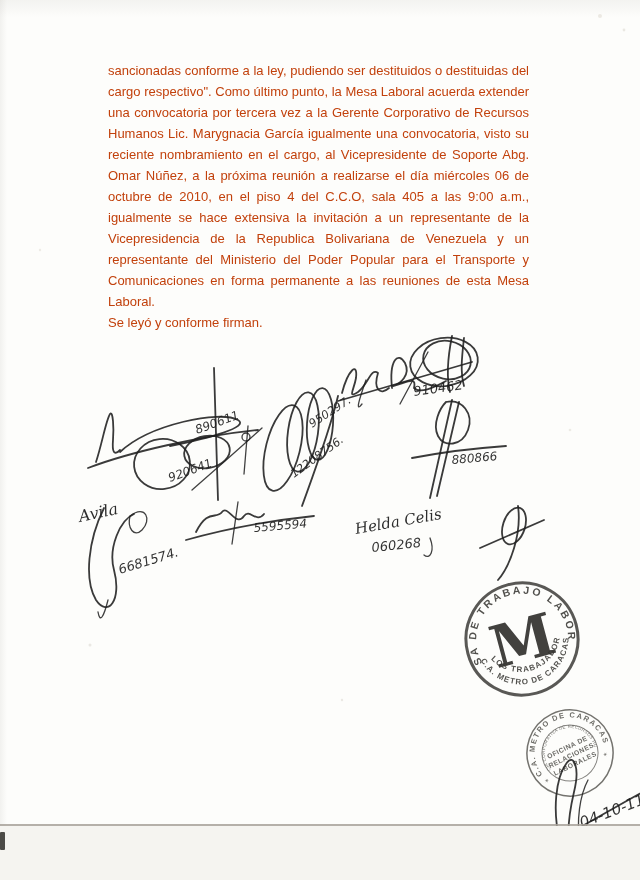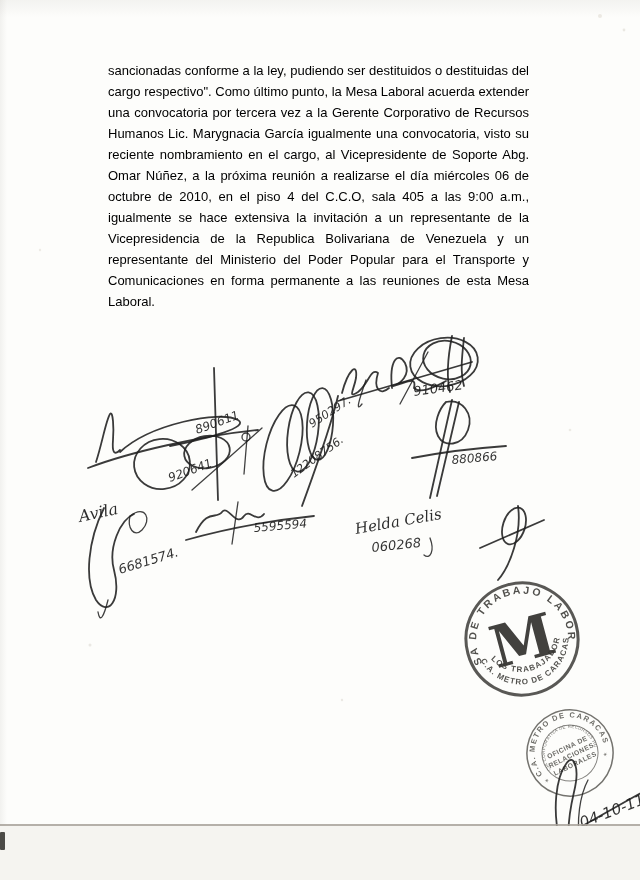--- a/index.html
+++ b/index.html
@@ -8,21 +8,21 @@
     background:#fdfdfb; overflow:hidden;
     font-family:"Liberation Sans", sans-serif;
   }
   .page::before{
     content:""; position:absolute; inset:0; pointer-events:none;
     background:linear-gradient(90deg, rgba(60,55,45,0.06), transparent 7px),
                linear-gradient(0deg, transparent 98%, rgba(60,55,45,0.05));
   }
   .textblock{
     position:absolute; left:108px; top:60px; width:421px;
-    color:#000000; font-size:13px; line-height:21px;
+    color:#c2410c; font-size:13px; line-height:21px;
   }
   .textblock p{ margin:0; }
   .just{ text-align:justify; }
   .overlay{ position:absolute; left:0; top:0; }
   
   .ink{ fill:none; stroke:#1f1f1f; stroke-width:1.8; stroke-linecap:round; stroke-linejoin:round; opacity:.88; }
   .ink-thin{ fill:none; stroke:#1f1f1f; stroke-width:1.3; stroke-linecap:round; opacity:.85; }
   .hand{ font-family:"DejaVu Sans", sans-serif; font-style:italic; fill:#1c1c1c; opacity:.9; }
   .hand-name{ font-family:"DejaVu Serif", serif; font-style:italic; fill:#161616; opacity:.9; }
   
@@ -42,20 +42,21 @@
   .scan-bottom{ position:absolute; left:0; top:826px; width:640px; height:54px; background:#f5f4f0; }
   .corner-mark{ position:absolute; left:0; top:832px; width:5px; height:18px; background:#4c4b47; border-radius:1px; }
 </style>
 </head>
 <body>
 
 <div class="page">
 
   <div class="textblock">
     <p class="just">sancionadas conforme a la ley, pudiendo ser destituidos o destituidas del cargo respectivo". Como último punto, la Mesa Laboral acuerda extender una convocatoria por tercera vez a la Gerente Corporativo de Recursos Humanos Lic. Marygnacia García igualmente una convocatoria, visto su reciente nombramiento en el cargo, al Vicepresidente de Soporte Abg. Omar Núñez, a la próxima reunión a realizarse el día miércoles 06 de octubre de 2010, en el piso 4 del C.C.O, sala 405 a las 9:00 a.m., igualmente se hace extensiva la invitación a un representante de la Vicepresidencia de la Republica Bolivariana de Venezuela y un representante del Ministerio del Poder Popular para el Transporte y Comunicaciones en forma permanente a las reuniones de esta Mesa Laboral.</p>
+    <p>Se leyó y conforme firman.</p>
   </div>
 
   <svg class="overlay" width="640" height="880" viewBox="0 0 640 880">
     <defs>
       <path id="arcA" d="M -44 14 A 46 46 0 1 1 44 14"></path>
       <path id="arcB" d="M -37 8 A 40 40 0 0 0 37 8"></path>
       <path id="arcC" d="M -45 12 A 47 47 0 0 0 45 12"></path>
       <path id="arcD" d="M -33 11 A 35 35 0 1 1 33 11"></path>
       <path id="arcE" d="M -24 7 A 25 25 0 1 1 24 7"></path>
     </defs>

